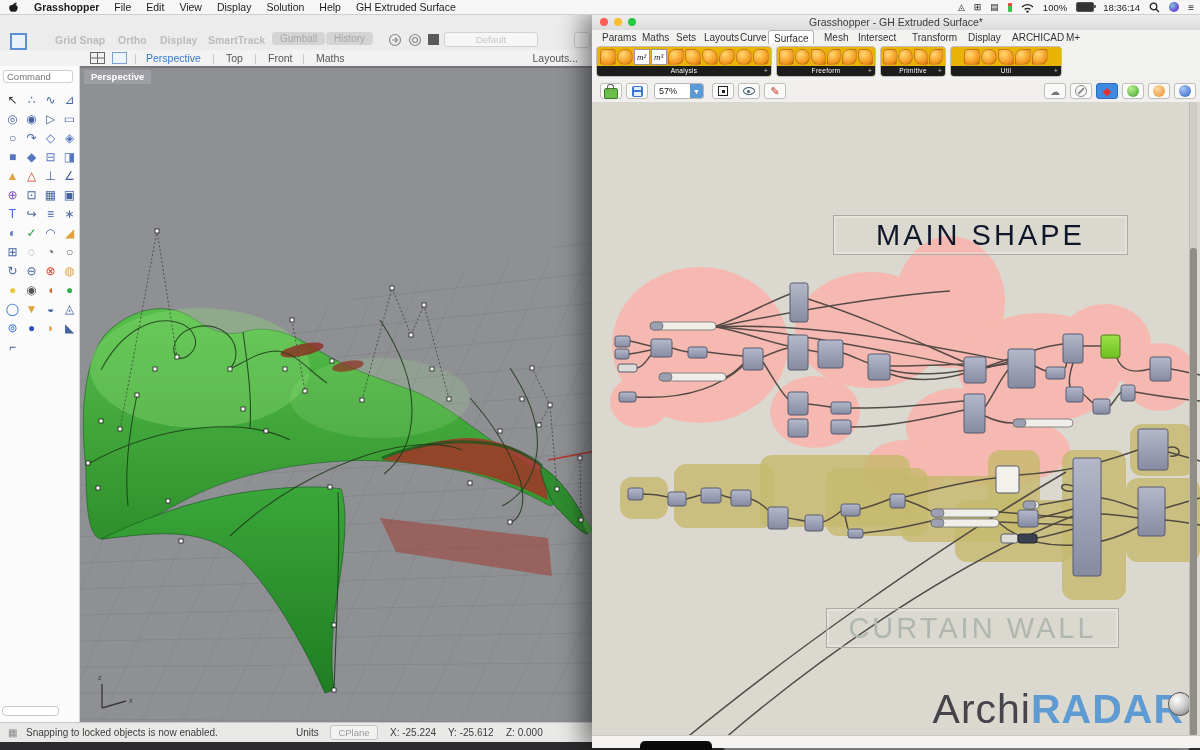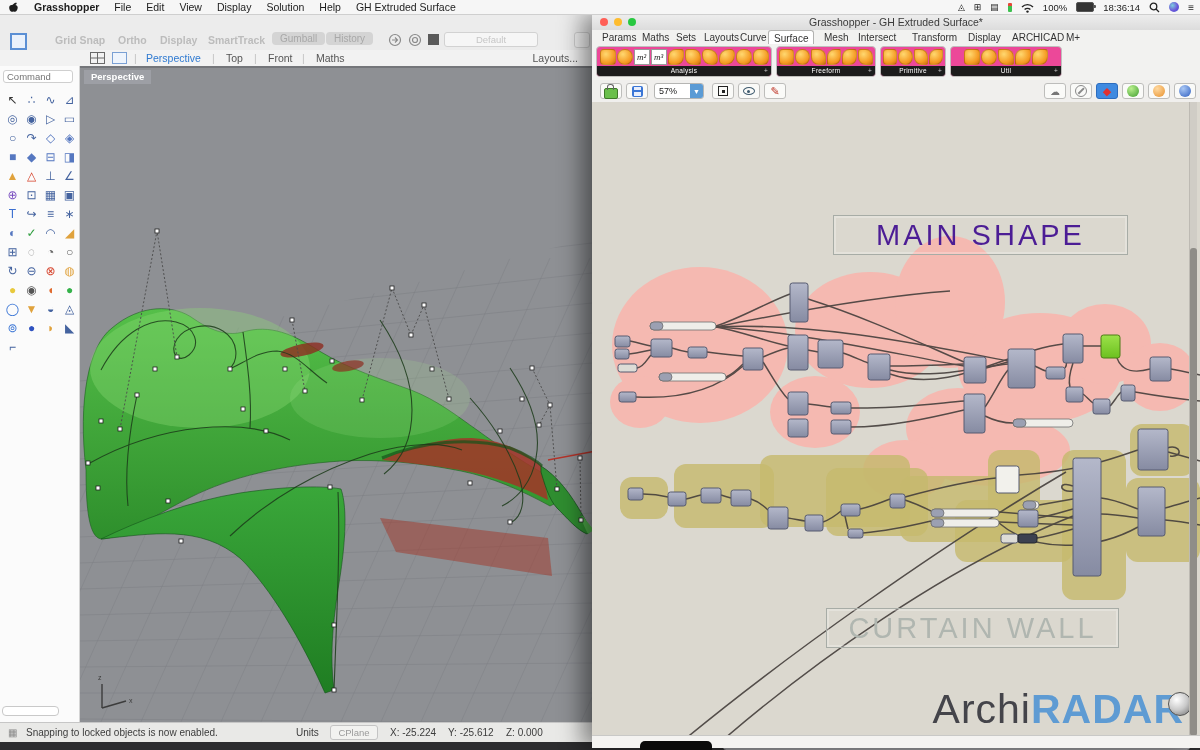--- a/index.html
+++ b/index.html
@@ -48,21 +48,21 @@
   
   #gh{position:absolute;left:592px;top:14px;width:608px;height:734px;background:#dbd8cf;
     box-shadow:-10px 0 22px rgba(0,0,0,.45);z-index:10;}
   #gh-title{position:absolute;left:0;top:0;width:100%;height:16px;background:linear-gradient(#eeeeee,#dcdcdc);
     border-bottom:1px solid #b9b9b9;}
   #gh-title .ttl{position:absolute;left:0;right:0;top:2px;text-align:center;font-size:10.5px;color:#3a3a3a;}
   #gh-menu{position:absolute;left:0;top:16px;width:100%;height:14px;background:#f2f2f0;border-bottom:1px solid #c6c6c4;font-size:10px;color:#333;}
   #gh-menu .m{position:absolute;top:1px;padding:1px 4px;}
   #gh-menu .m.sel{background:#fff;border:1px solid #b2b2b0;border-bottom:1px solid #fff;border-radius:3px 3px 0 0;top:0;padding:2px 5px;}
   #gh-toolbar{position:absolute;left:0;top:30px;width:100%;height:36px;background:#f2f2f0;border-bottom:1px solid #cfcfcd;}
-  .ggroup{position:absolute;top:2px;height:31px;background:#ec4899;border:1px solid #bfbfbd;border-radius:4px;box-sizing:border-box;}
+  .ggroup{position:absolute;top:2px;height:31px;background:#eab308;border:1px solid #bfbfbd;border-radius:4px;box-sizing:border-box;}
   .gicons{position:absolute;left:2px;top:1px;right:2px;height:19px;display:flex;gap:1px;justify-content:center;}
   .gico{width:16px;height:16px;margin-top:1px;border:1px solid rgba(130,70,5,.35);box-sizing:border-box;
     background:radial-gradient(circle at 35% 30%,#ffd870,#f59a22 65%,#cb6d10);}
   .gico.txt{background:#fff;border:1px solid #999;color:#222;font-size:9px;font-style:italic;font-family:"Liberation Serif",serif;
     display:flex;align-items:center;justify-content:center;}
   .glabel{position:absolute;left:0;right:0;bottom:0;height:10px;background:#1c1c1c;border-radius:0 0 3px 3px;color:#fff;
     font-size:6.5px;text-align:center;line-height:10px;letter-spacing:.3px;}
   .glabel .plus{position:absolute;right:3px;top:0;color:#ccc;}
   #gh-tb2{position:absolute;left:0;top:66px;width:100%;height:22px;background:#f0efed;border-bottom:1px solid #c9c9c7;}
   .tb2btn{position:absolute;top:3px;width:22px;height:16px;border:1px solid #bdbdbb;border-radius:3px;background:#fafaf8;
@@ -81,21 +81,21 @@
   .icon-ext:after{content:"";position:absolute;left:2.5px;top:2.5px;width:3px;height:3px;background:#222;}
   .icon-eye{width:12px;height:8px;border:1.5px solid #3e5a6e;border-radius:50%;position:relative;box-sizing:border-box;}
   .icon-eye:after{content:"";position:absolute;left:3px;top:1.5px;width:3px;height:3px;border-radius:50%;background:#3e5a6e;}
   .icon-no{width:12px;height:12px;border:1.5px solid #8a8a8a;border-radius:50%;position:relative;box-sizing:border-box;}
   .icon-no:after{content:"";position:absolute;left:0.5px;top:4px;width:8px;height:1.5px;background:#8a8a8a;transform:rotate(-45deg);}
   .orb{width:12px;height:12px;border-radius:50%;}
   
   #gh-canvas{position:absolute;left:0;top:88px;width:608px;height:634px;background:#dbd8cf;overflow:hidden;}
   #canvas-svg{position:absolute;left:0;top:0;}
   .panel{position:absolute;border:1px solid #a7aca6;box-shadow:inset 0 0 0 2px rgba(255,255,255,.25);
-    display:flex;align-items:center;justify-content:center;color:#4c1d95;font-size:29px;letter-spacing:3px;}
+    display:flex;align-items:center;justify-content:center;color:#0f172a;font-size:29px;letter-spacing:3px;}
   #gh-scroll{position:absolute;right:3px;top:0;width:7px;height:634px;background:#d0cdc6;border-left:1px solid #bdbab3;}
   #gh-thumb{position:absolute;right:3px;top:146px;width:7px;height:488px;background:#8f8d88;border-radius:3px;}
   #logo{position:absolute;right:16px;top:584px;font-size:41px;letter-spacing:1px;white-space:nowrap;}
   #logo .a{color:#44444a;font-weight:300;}
   #logo .r{color:#5e9bd3;font-weight:bold;}
   #globe{position:absolute;right:8px;top:590px;width:22px;height:22px;border-radius:50%;
     background:radial-gradient(circle at 35% 30%,#ffffff,#c9c9c9 50%,#6e6e6e);border:1px solid #555;}
   #gh-bottom{position:absolute;left:0;bottom:0;width:100%;height:12px;background:#f4f3f1;border-top:1px solid #c9c9c7;}
   
   #dock-blob{position:absolute;left:640px;top:741px;width:72px;height:9px;background:#0a0a0a;border-radius:5px 5px 0 0;z-index:60;}

